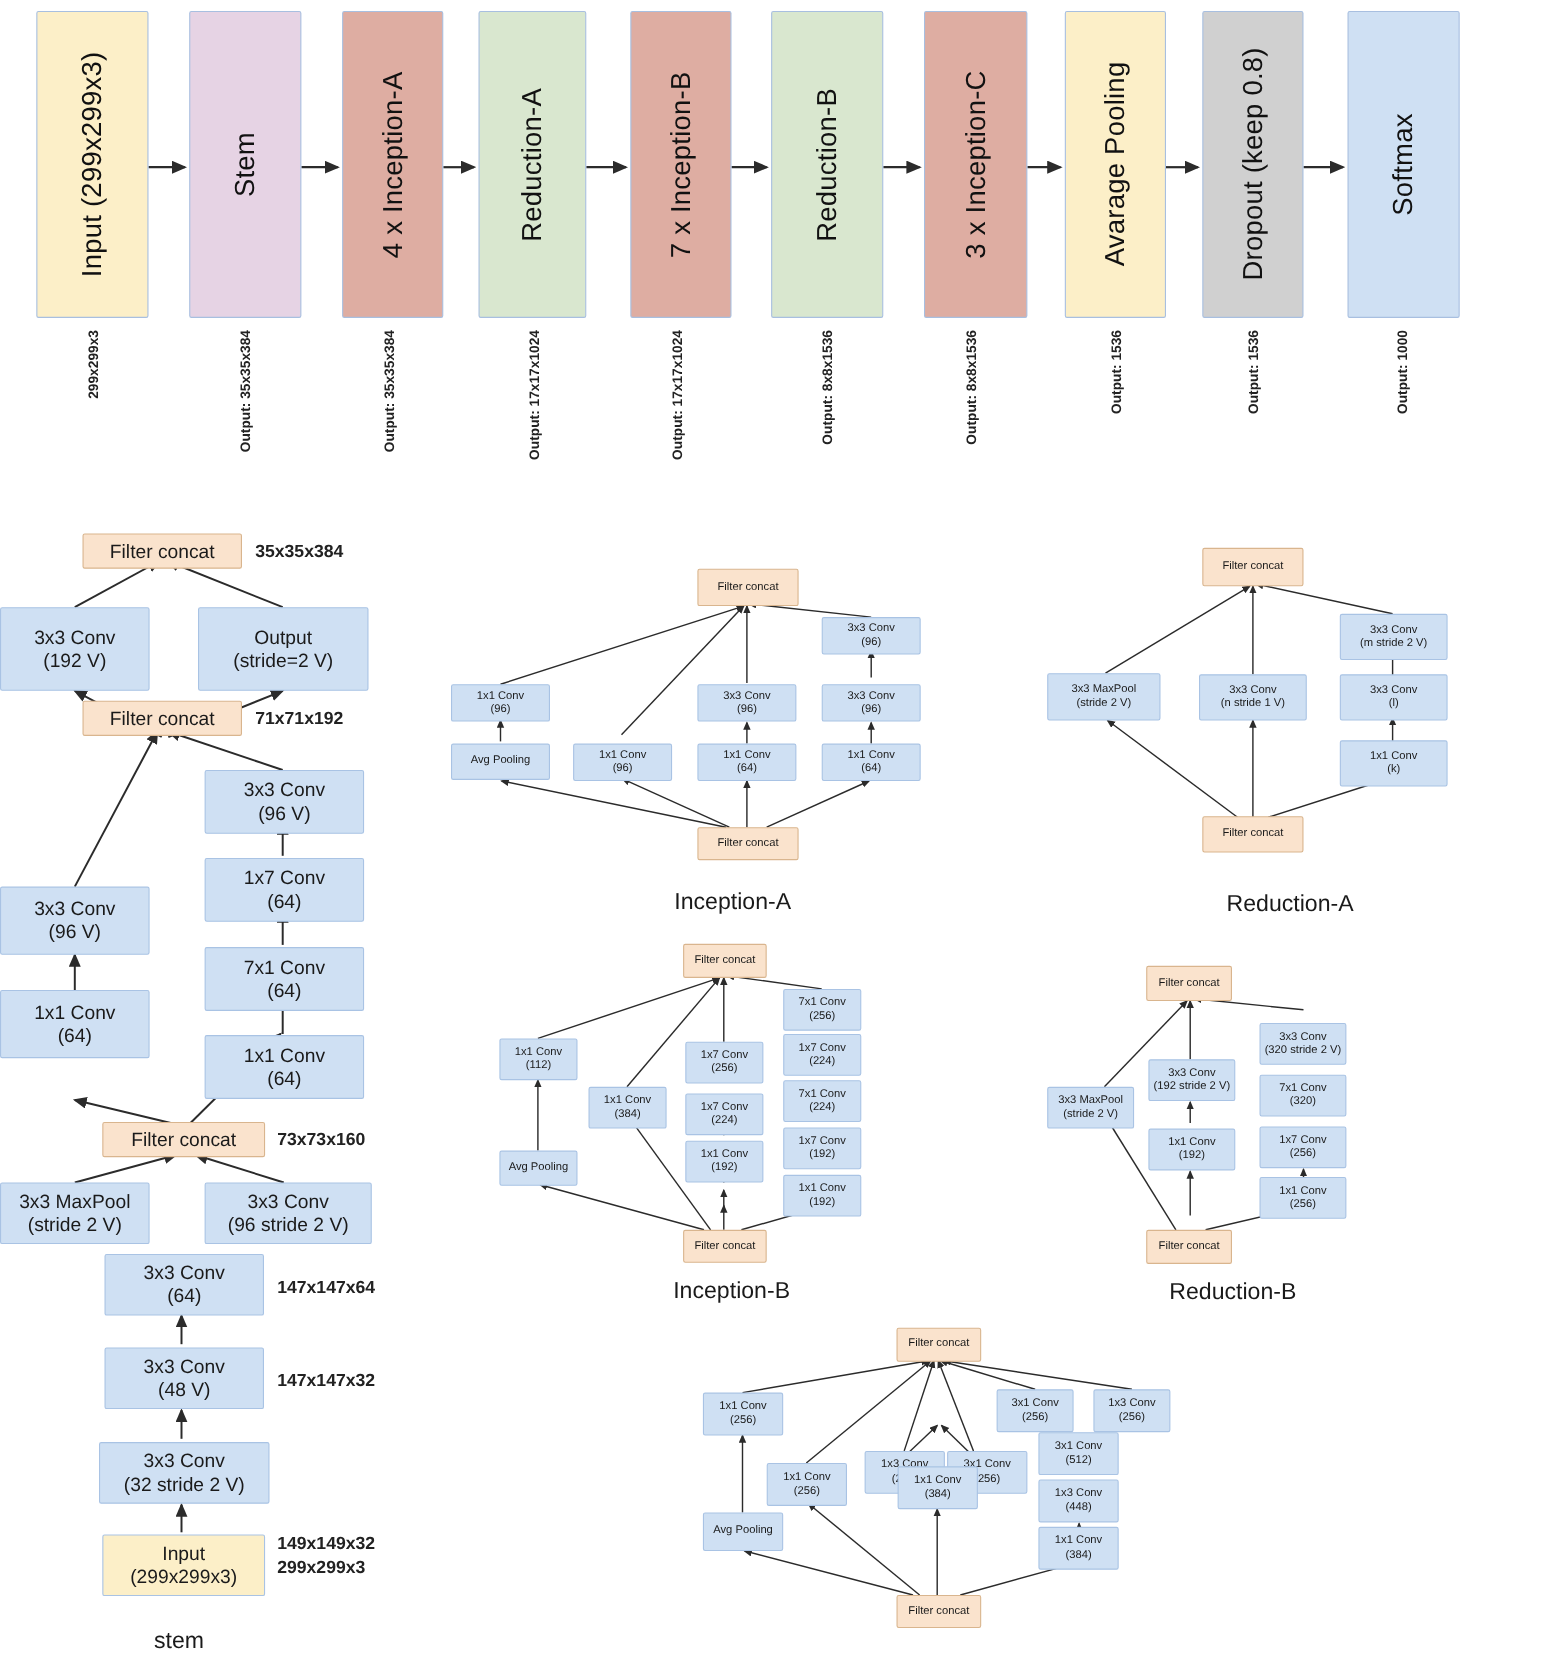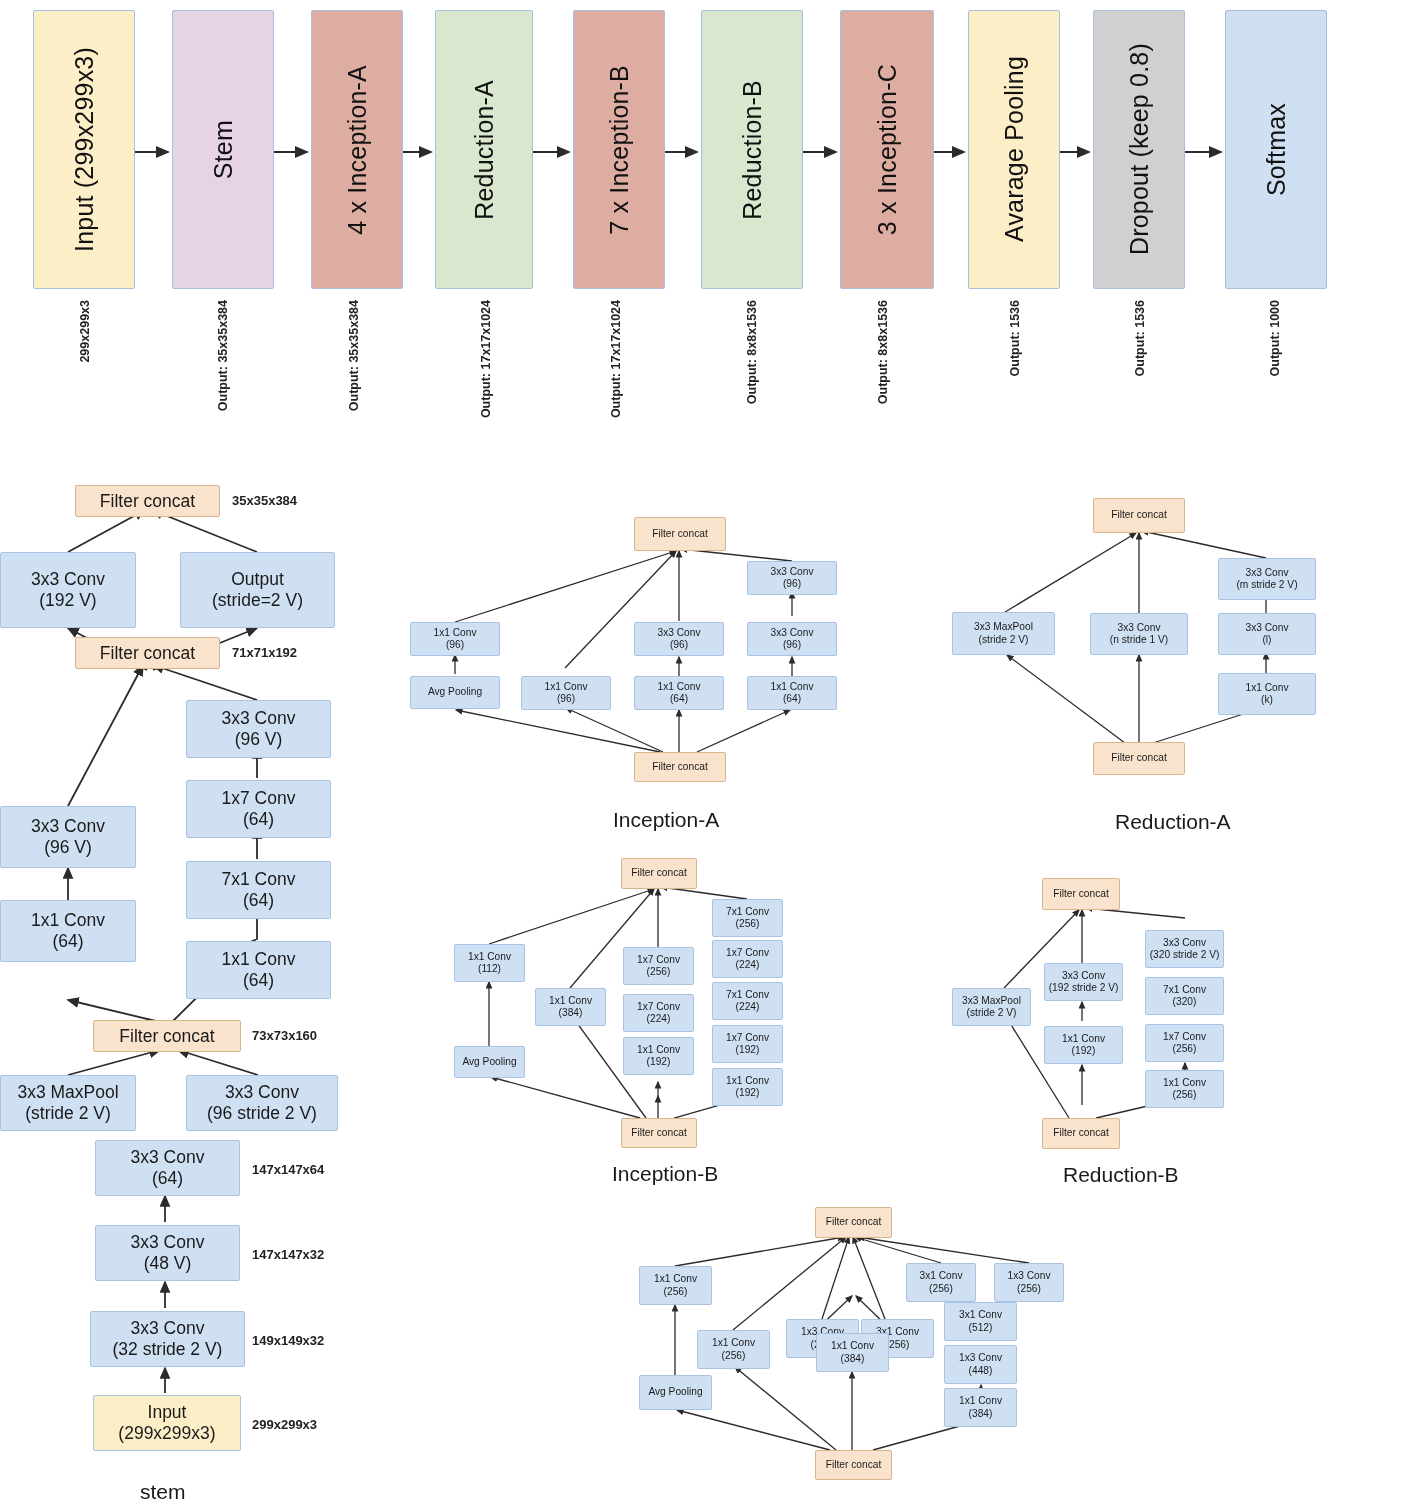--- a/index.html
+++ b/index.html
@@ -31,21 +31,21 @@
     text-align:center;line-height:1.18;background:#cfe0f3;
   }
   .nd.concat{background:#fae3cd;border-color:#d9b58e;}
   .nd.input{background:#fcefc8;border-color:#a9c3e4;}
   .nd .l1{display:block;}
   .nd .l2{display:block;}
 
   
   .stem .nd{font-size:17.5px;}
   .stem .nd.concat{font-size:17.5px;}
-  .dim{position:absolute;font-size:13px;font-weight:bold;color:#222;white-space:nowrap;}
+  .dim{position:absolute;font-size:16px;font-weight:bold;color:#222;white-space:nowrap;}
 
   
   .mod .nd{font-size:10.2px;}
   .cap{position:absolute;font-size:21px;color:#1a1a1a;white-space:nowrap;}
   .stemcap{position:absolute;font-size:21px;color:#1a1a1a;}
 </style>
 </head>
 <body>
 
 <div class="canvas">
@@ -301,21 +301,21 @@
     <div class="nd" style="left:95px;top:1225px;width:145px;height:56px;">
       <span class="l1">3x3 Conv</span>
       <span class="l2">(48 V)</span>
       </div>
     <div class="dim" style="left:252px;top:1247px;">147x147x32</div>
 
     <div class="nd" style="left:90px;top:1311px;width:155px;height:56px;">
       <span class="l1">3x3 Conv</span>
       <span class="l2">(32 stride 2 V)</span>
       </div>
-    <div class="dim" style="left:252px;top:1333px;">149x149x32</div>
+    <div class="dim" style="left:252px;top:1395px;">149x149x32</div>
 
     <div class="nd input" style="left:93px;top:1395px;width:148px;height:56px;">
       <span class="l1">Input</span>
       <span class="l2">(299x299x3)</span>
       </div>
     <div class="dim" style="left:252px;top:1417px;">299x299x3</div>
 
     <div class="stemcap" style="left:140px;top:1480px;">stem</div>
   </div>
 

